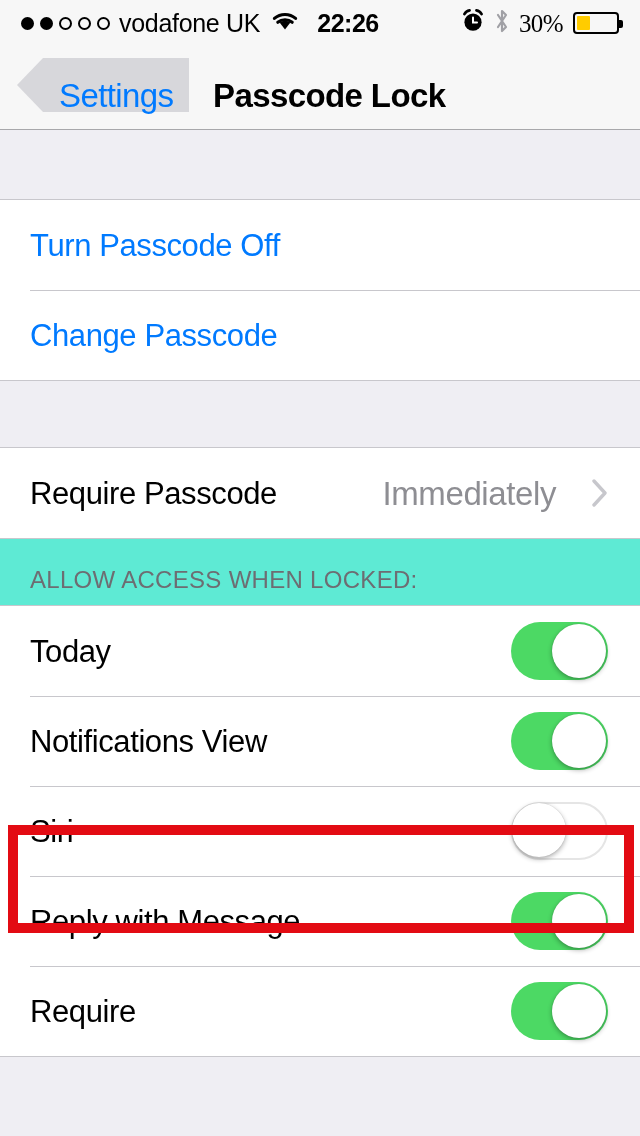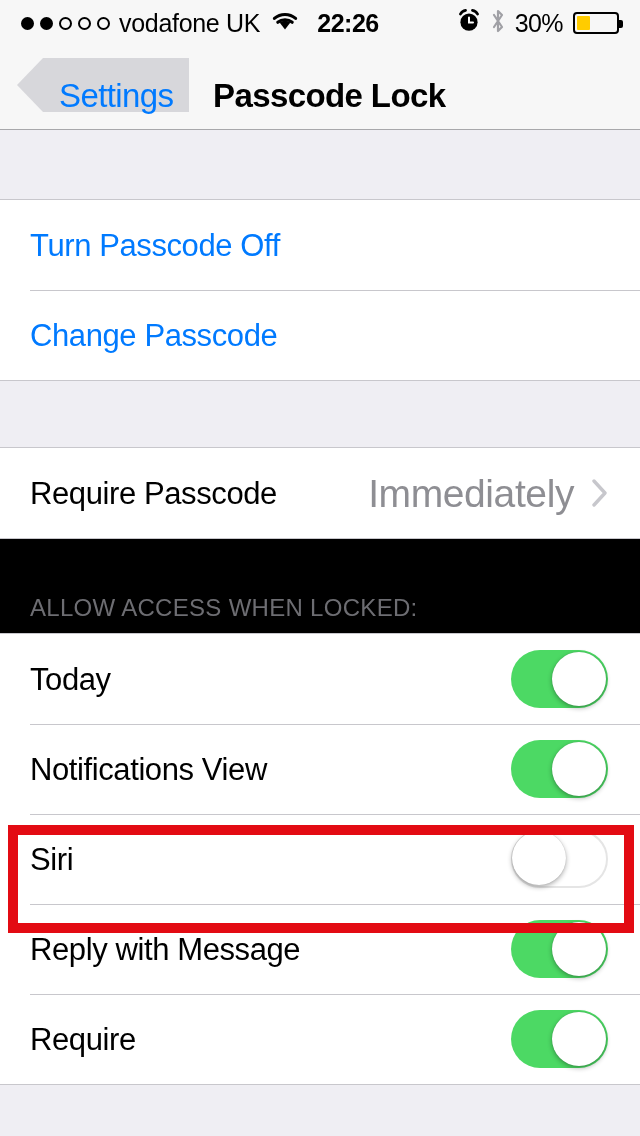--- a/index.html
+++ b/index.html
@@ -20,21 +20,21 @@
   
   #status-bar {
     position:absolute; left:0; top:0;
     width:640px; height:46px;
     background:#F7F7F7;
     display:flex; align-items:center;
     padding:0 21px;
   }
   .sb-left  { display:flex; align-items:center; flex:0 0 auto; }
   .sb-mid   { flex:1 1 auto; display:flex; }
-  .sb-right { display:flex; align-items:center; flex:0 0 auto; gap:9px; }
+  .sb-right { display:flex; align-items:center; flex:0 0 auto; gap:9px;font-family:Liberation Serif, serif; }
 
   .signal-dots { display:flex; align-items:center; gap:6px; margin-right:9px; }
   .dot {
     width:13px; height:13px; border-radius:50%;
     border:2px solid #000;
   }
   .dot.filled { background:#000; }
   .dot.hollow { background:transparent; }
 
   .carrier {
@@ -117,31 +117,31 @@
     content:""; position:absolute; left:30px; right:0; top:0;
     height:1px; background:#C8C7CC;
   }
   .row-title {
     font-size:31px; color:#000; letter-spacing:-0.4px;
     line-height:1; flex:0 0 auto;
   }
   .row-title.link { color:#007AFF; }
   .row-spacer { flex:1 1 auto; }
   .row-value {
-    font-size:39px; color:#8E8E93; letter-spacing:-0.4px;
-    line-height:1; margin-right:18px;text-align:right;
+    font-size:33px; color:#8E8E93; letter-spacing:-0.4px;
+    line-height:1; margin-right:36px;text-align:right;
   }
   .chevron { width:16px; height:28px; flex:0 0 auto; }
 
   
   .section-header {
-    background:#000000;
+    background:#5eead4;
     border-top:1px solid #C8C7CC;
     border-bottom:1px solid #C8C7CC;
-    height:96px;
+    height:68px;
     display:flex; align-items:flex-end;
     padding:0 0 13px 30px;
   }
   .section-header-text {
     font-size:24px; color:#6D6D72;
     letter-spacing:0.3px; line-height:1;
   }
 
   
   .switch {

